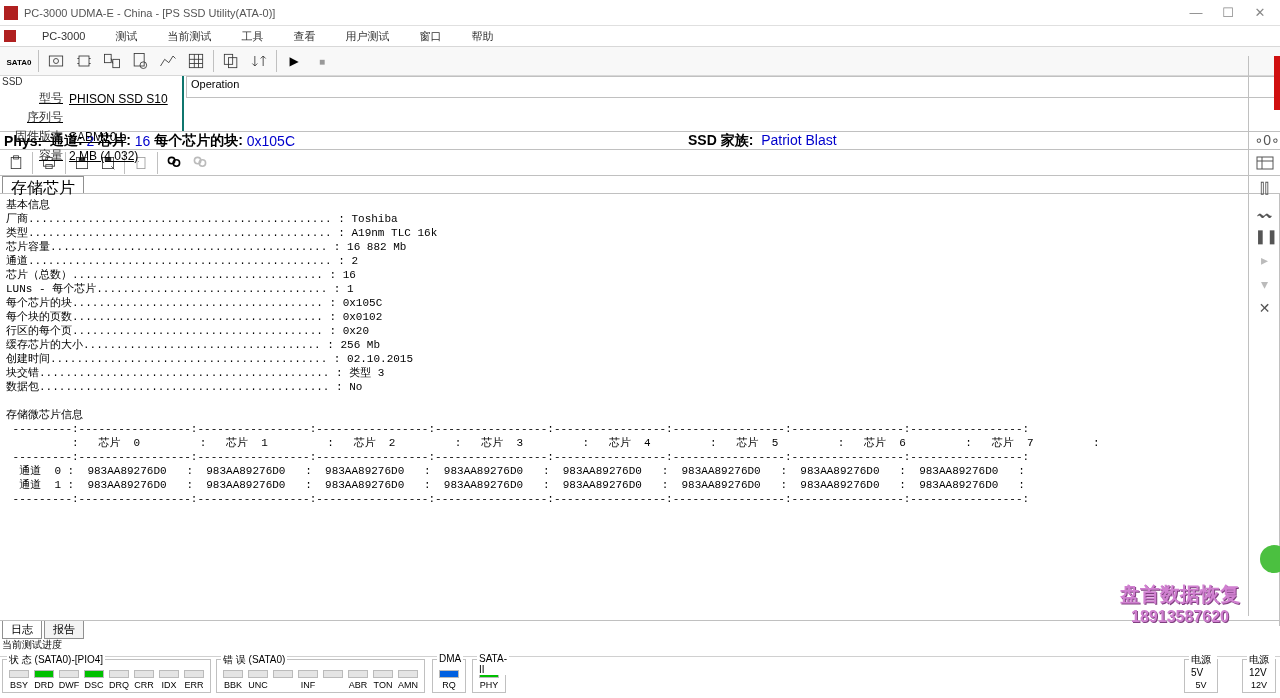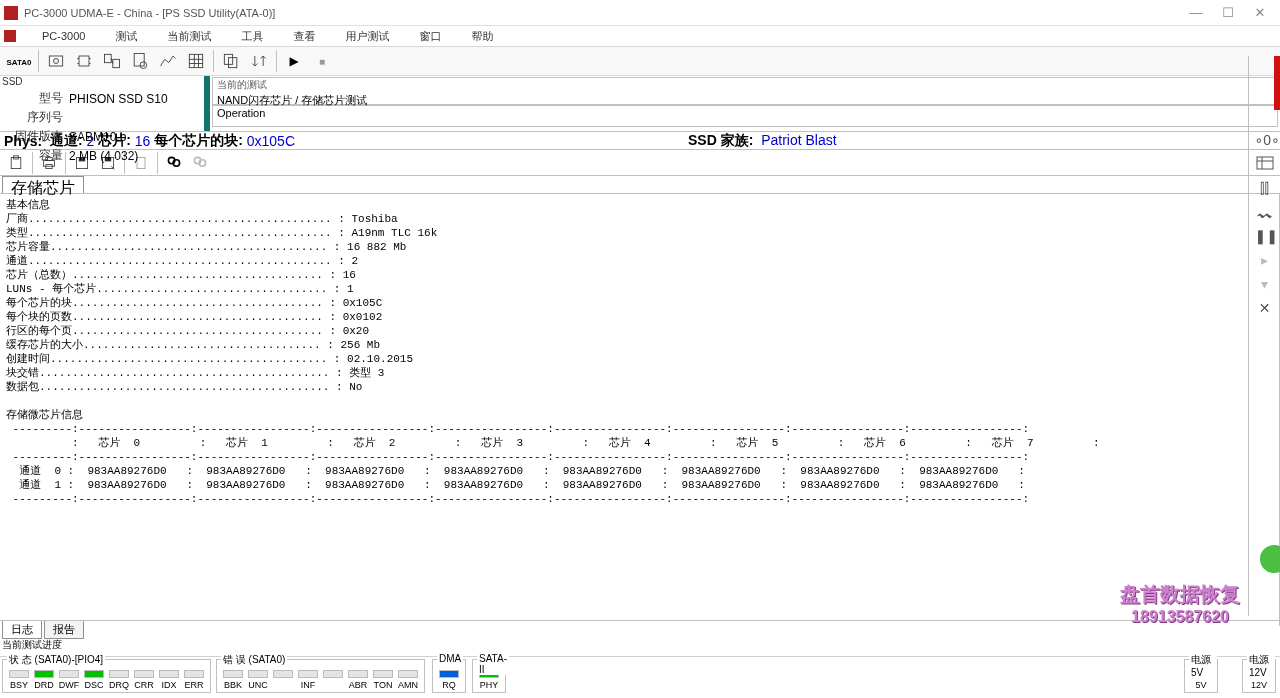--- a/index.html
+++ b/index.html
@@ -21,21 +21,21 @@
 .tbtn { width: 26px; height: 26px; display:flex; align-items:center; justify-content:center; border:1px solid transparent; }
 .tbtn svg { width:20px; height:20px; }
 .tsep { width:1px; height:22px; background:#c0c0c0; margin:0 2px;}
 .sata-btn { font-size:8px; font-weight:bold; width:30px; text-align:center; padding-top:2px;}
 .sata-btn .bar { height:2px; background:#000; margin-top:1px;}
 .play { color:#000; font-size:12px; }
 .stop { color:#999; font-size:10px; }
 
 
 .info-row { display: flex; height: 56px; border-bottom:1px solid #c0c0c0;}
-.info-left { width: 210px; border-right:6px solid #0f766e; font-size:11px; padding:2px 4px; position:relative;}
+.info-left { width: 184px; border-right:2px solid #0f766e; font-size:11px; padding:2px 4px; position:relative;text-decoration:underline;}
 .info-left .ssd-label { font-size:10px; color:#333; position:absolute; top:0; left:2px;}
 .info-left table { font-size:12px; margin-left:9px; margin-top:10px;}
 .info-left td.k { text-align:right; padding-right:4px; color:#333;}
 .info-right { flex:1; font-size:11px; }
 .info-right .box1 { border:1px solid #c0c0c0; margin:1px 2px 0 2px; padding:1px 4px 2px 4px; height:28px;}
 .info-right .box1 .lbl { font-size:10px; color:#555; position:relative; top:-1px;}
 .info-right .box2 { border:1px solid #c0c0c0; margin:0 2px; padding:1px 4px; height:22px;}
 
 
 .phys-row { height:18px; font-size:14px; padding:1px 4px; border-bottom:1px solid #c0c0c0; display:flex; align-items:center;}
@@ -193,21 +193,20 @@
             <td>SABM10.b</td>
           </tr>
       <tr>
             <td class="k">容量</td>
             <td>2 MB (4 032)</td>
           </tr>
     </tbody>
       </table>
   </div>
   <div class="info-right">
-    <div class="box1"><span class="lbl">当前的测试</span><br><span>NAND闪存芯片 / 存储芯片测试</span></div>
     <div class="box2"><span class="lbl">Operation</span></div>
   </div>
 </div>
 
 <div class="phys-row">
   <b>Phys:</b>&nbsp;&nbsp;
   <b>通道:</b>&nbsp;<span class="blue">2</span>&nbsp;
   <b>芯片:</b>&nbsp;<span class="blue">16</span>&nbsp;
   <b>每个芯片的块:</b>&nbsp;<span class="blue">0x105C</span>
   <span class="ssd-fam"><b>SSD 家族:</b>&nbsp;&nbsp;<span class="blue">Patriot Blast</span></span>

